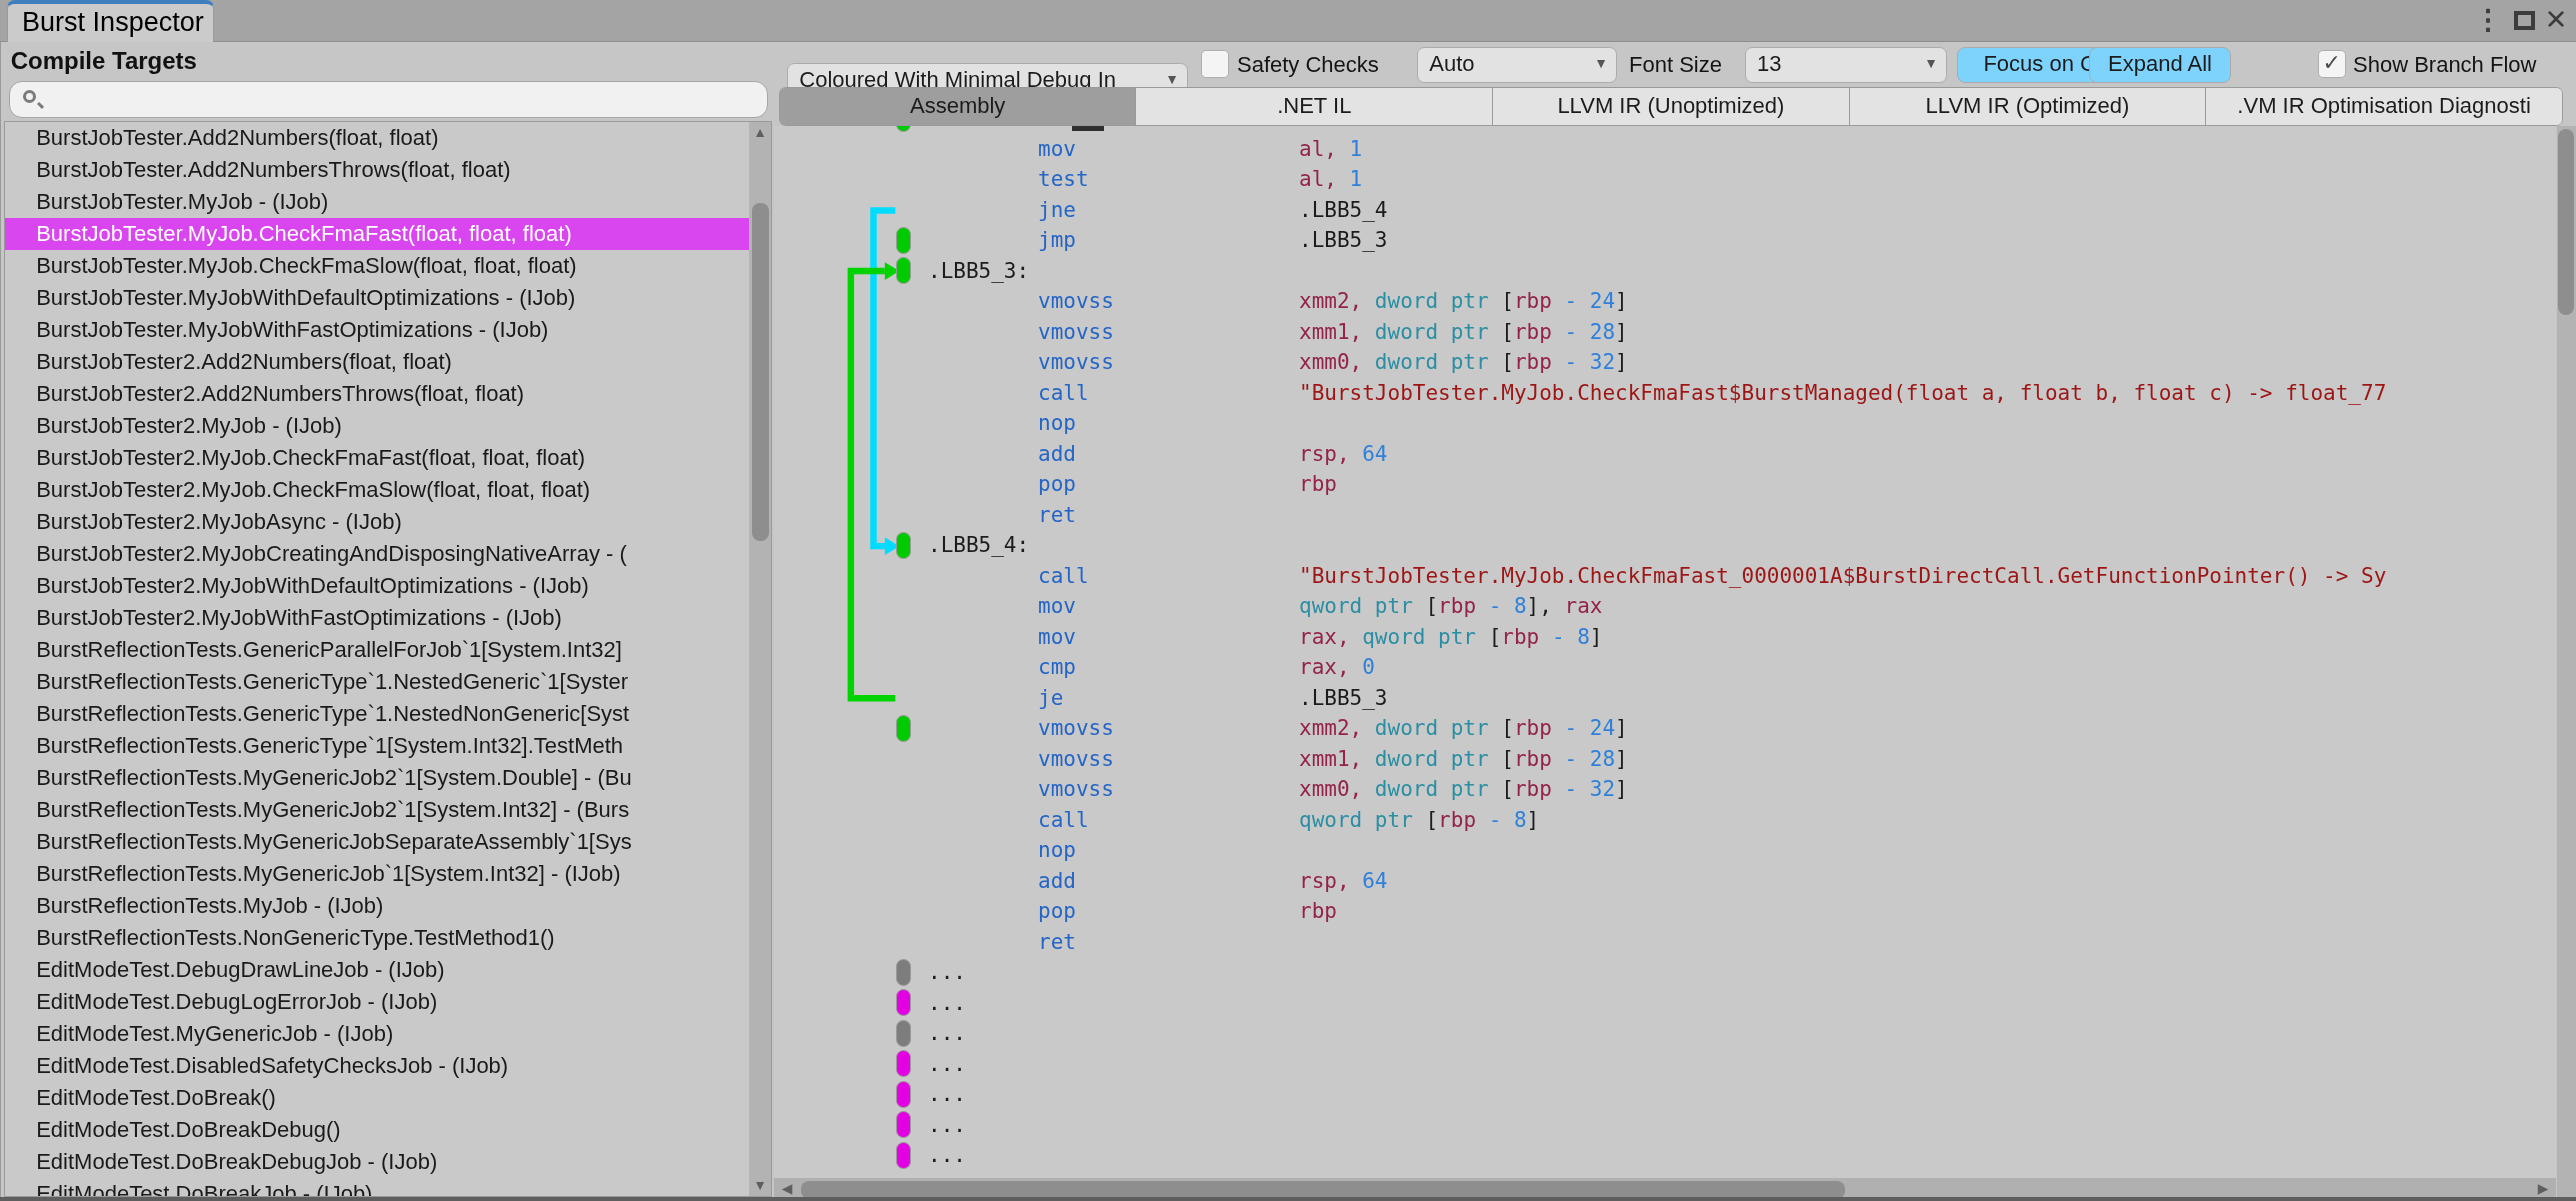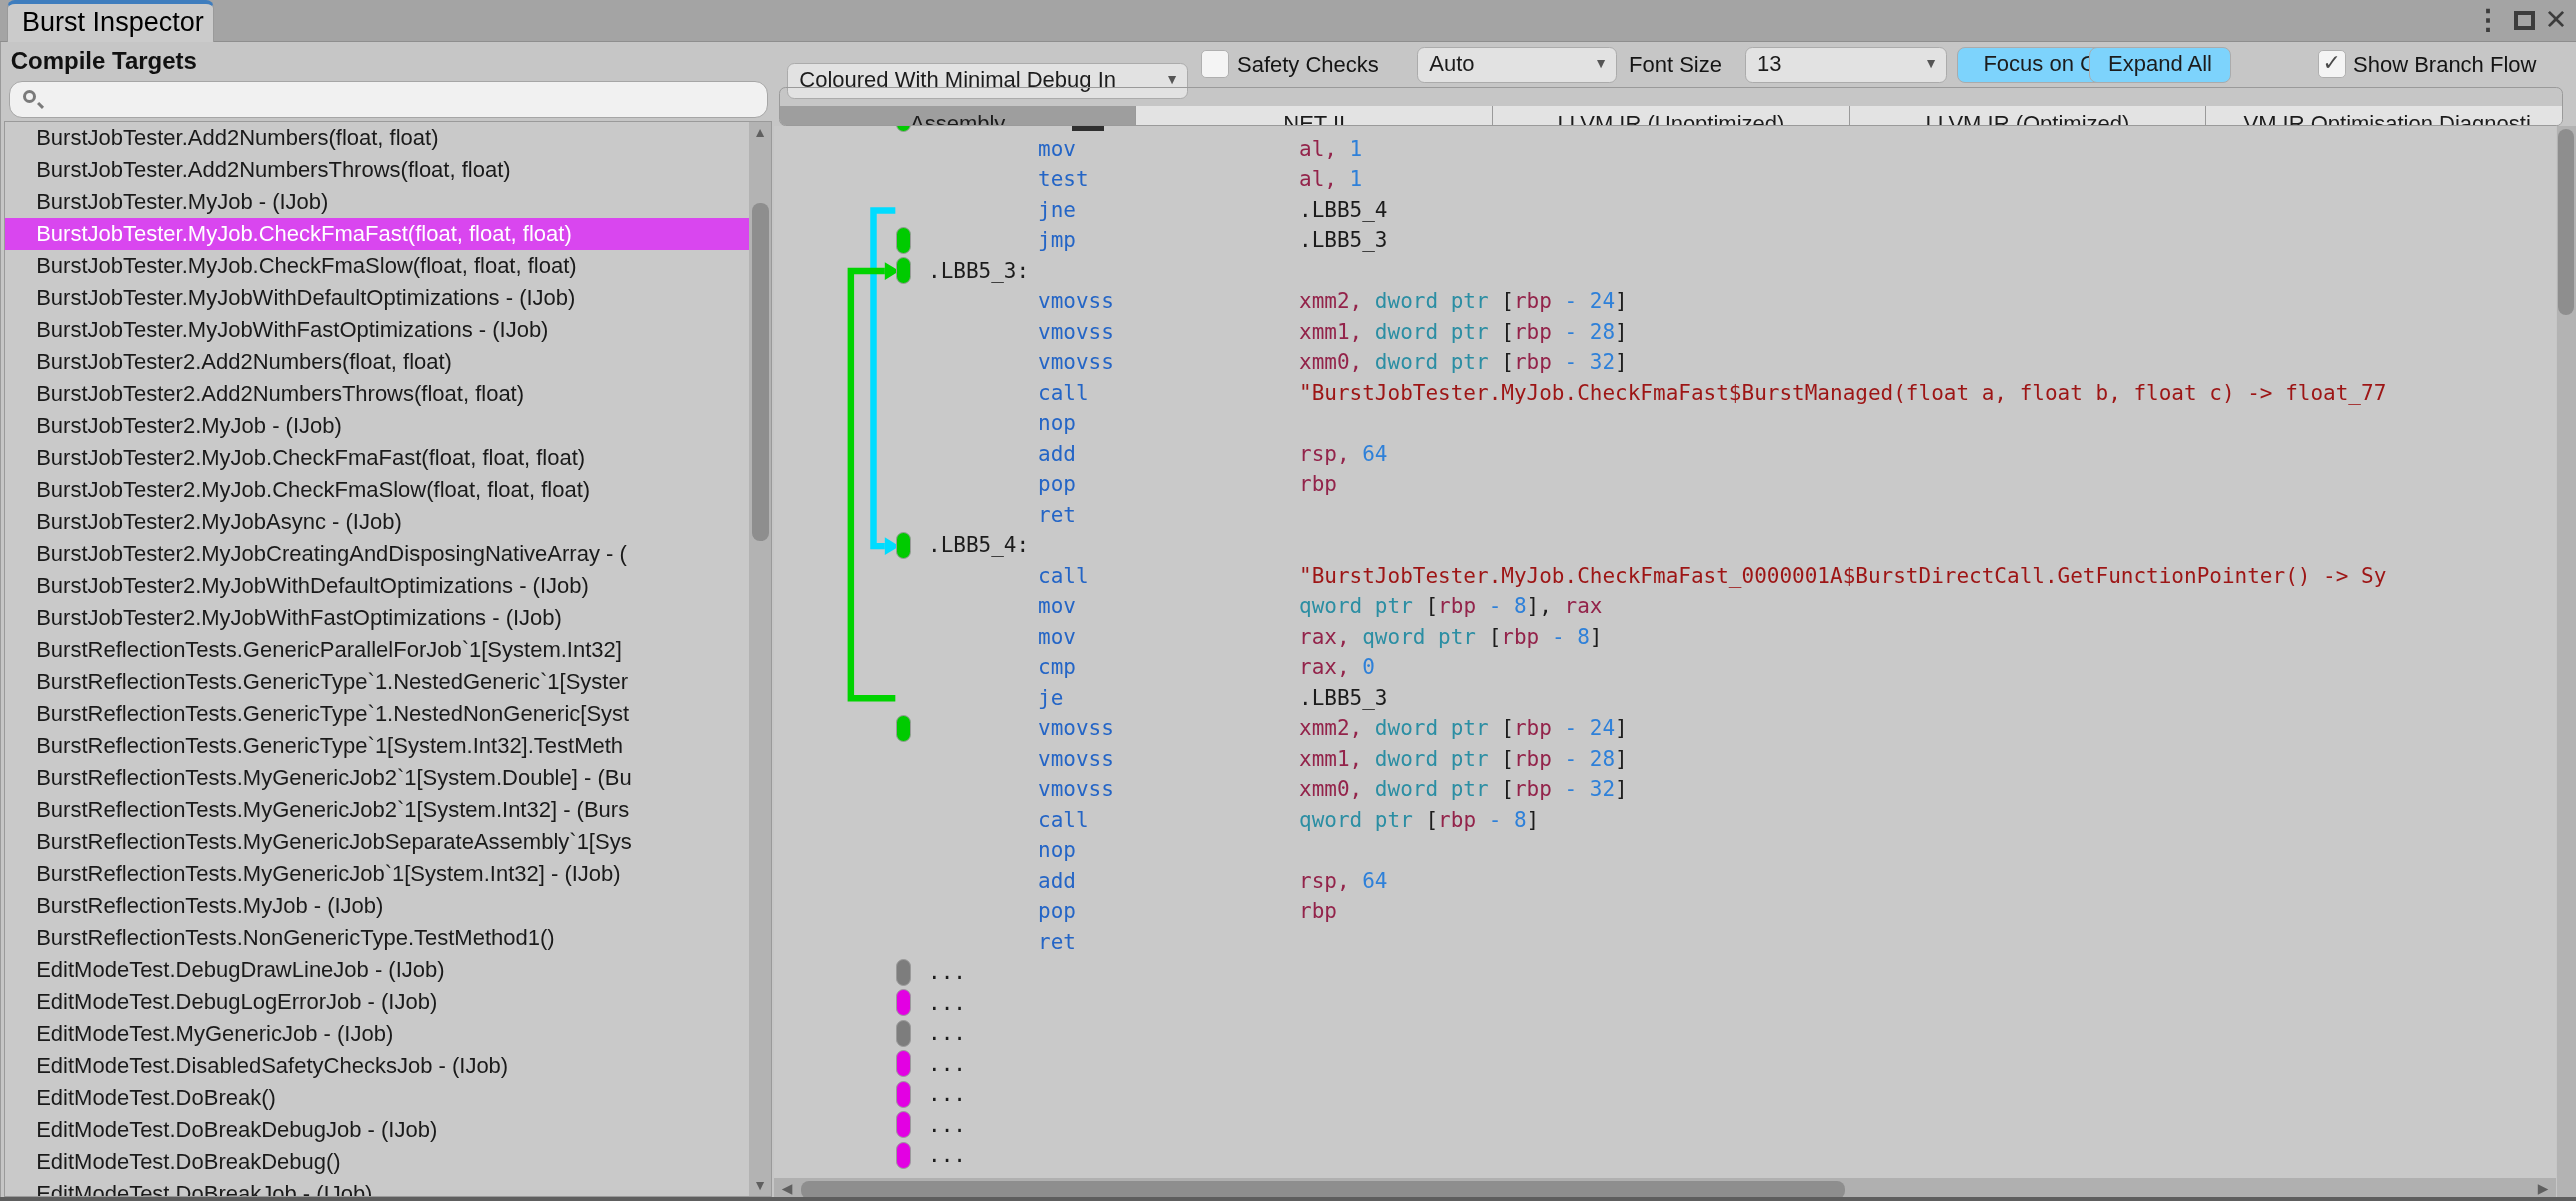--- a/index.html
+++ b/index.html
@@ -60,21 +60,21 @@
   .tb-label { position:absolute; top:4.9px; height:36px; font-size:22px; color:#141414; line-height:36px; white-space:nowrap; }
   .checkbox { position:absolute; top:8px; width:27.5px; height:27.5px; background:#F4F4F4;
     border:1.6px solid #AFAFAF; border-radius:4.9px; text-align:center; line-height:24px;
     font-size:22px; color:#4a4a4a; }
 
   .tabbar { position:absolute; left:0; top:43px; width:100%; height:41px; }
   .vtabs { position:absolute; left:4.9px; top:1.6px; width:1784px; height:39px; display:flex;
     border:1.6px solid #9A9A9A; border-radius:6.5px; overflow:hidden; }
   .vtab { flex:1 1 0; background:#E3E3E3; border-right:1.6px solid #9A9A9A;
     font-size:22px; color:#1c1c1c; text-align:center; line-height:36px;
-    white-space:nowrap; overflow:hidden;margin-top:18px; }
+    white-space:nowrap; overflow:hidden; }
   .vtab:last-child { border-right:none; }
   .vtab.active { background:#9E9E9E; }
 
   
   .code-area { position:absolute; left:0; top:84px; width:1782px; height:1053px;
     background:#C9C9C9; overflow:hidden; }
   .flow-svg { position:absolute; left:0; top:0; }
   .code-rows { position:absolute; left:0; top:-22.7px; width:100%; }
   .code-row { position:relative; height:30.5px; line-height:30.5px; white-space:nowrap;
     font-family:"DejaVu Sans Mono", monospace; font-size:21px; }
@@ -152,22 +152,22 @@
           <div class="list-item">BurstReflectionTests.MyGenericJob2`1[System.Int32] - (Burs</div>
           <div class="list-item">BurstReflectionTests.MyGenericJobSeparateAssembly`1[Sys</div>
           <div class="list-item">BurstReflectionTests.MyGenericJob`1[System.Int32] - (IJob)</div>
           <div class="list-item">BurstReflectionTests.MyJob - (IJob)</div>
           <div class="list-item">BurstReflectionTests.NonGenericType.TestMethod1()</div>
           <div class="list-item">EditModeTest.DebugDrawLineJob - (IJob)</div>
           <div class="list-item">EditModeTest.DebugLogErrorJob - (IJob)</div>
           <div class="list-item">EditModeTest.MyGenericJob - (IJob)</div>
           <div class="list-item">EditModeTest.DisabledSafetyChecksJob - (IJob)</div>
           <div class="list-item">EditModeTest.DoBreak()</div>
+          <div class="list-item">EditModeTest.DoBreakDebug()</div>
           <div class="list-item">EditModeTest.DoBreakDebugJob - (IJob)</div>
-          <div class="list-item">EditModeTest.DoBreakDebug()</div>
           <div class="list-item">EditModeTest.DoBreakJob - (IJob)</div>
         </div>
       <div class="vscroll">
         <div class="sb-arrow" style="top:0;">▲</div>
         <div class="sb-thumb"></div>
         <div class="sb-arrow" style="bottom:0;">▼</div>
       </div>
     </div>
   </div>
 

